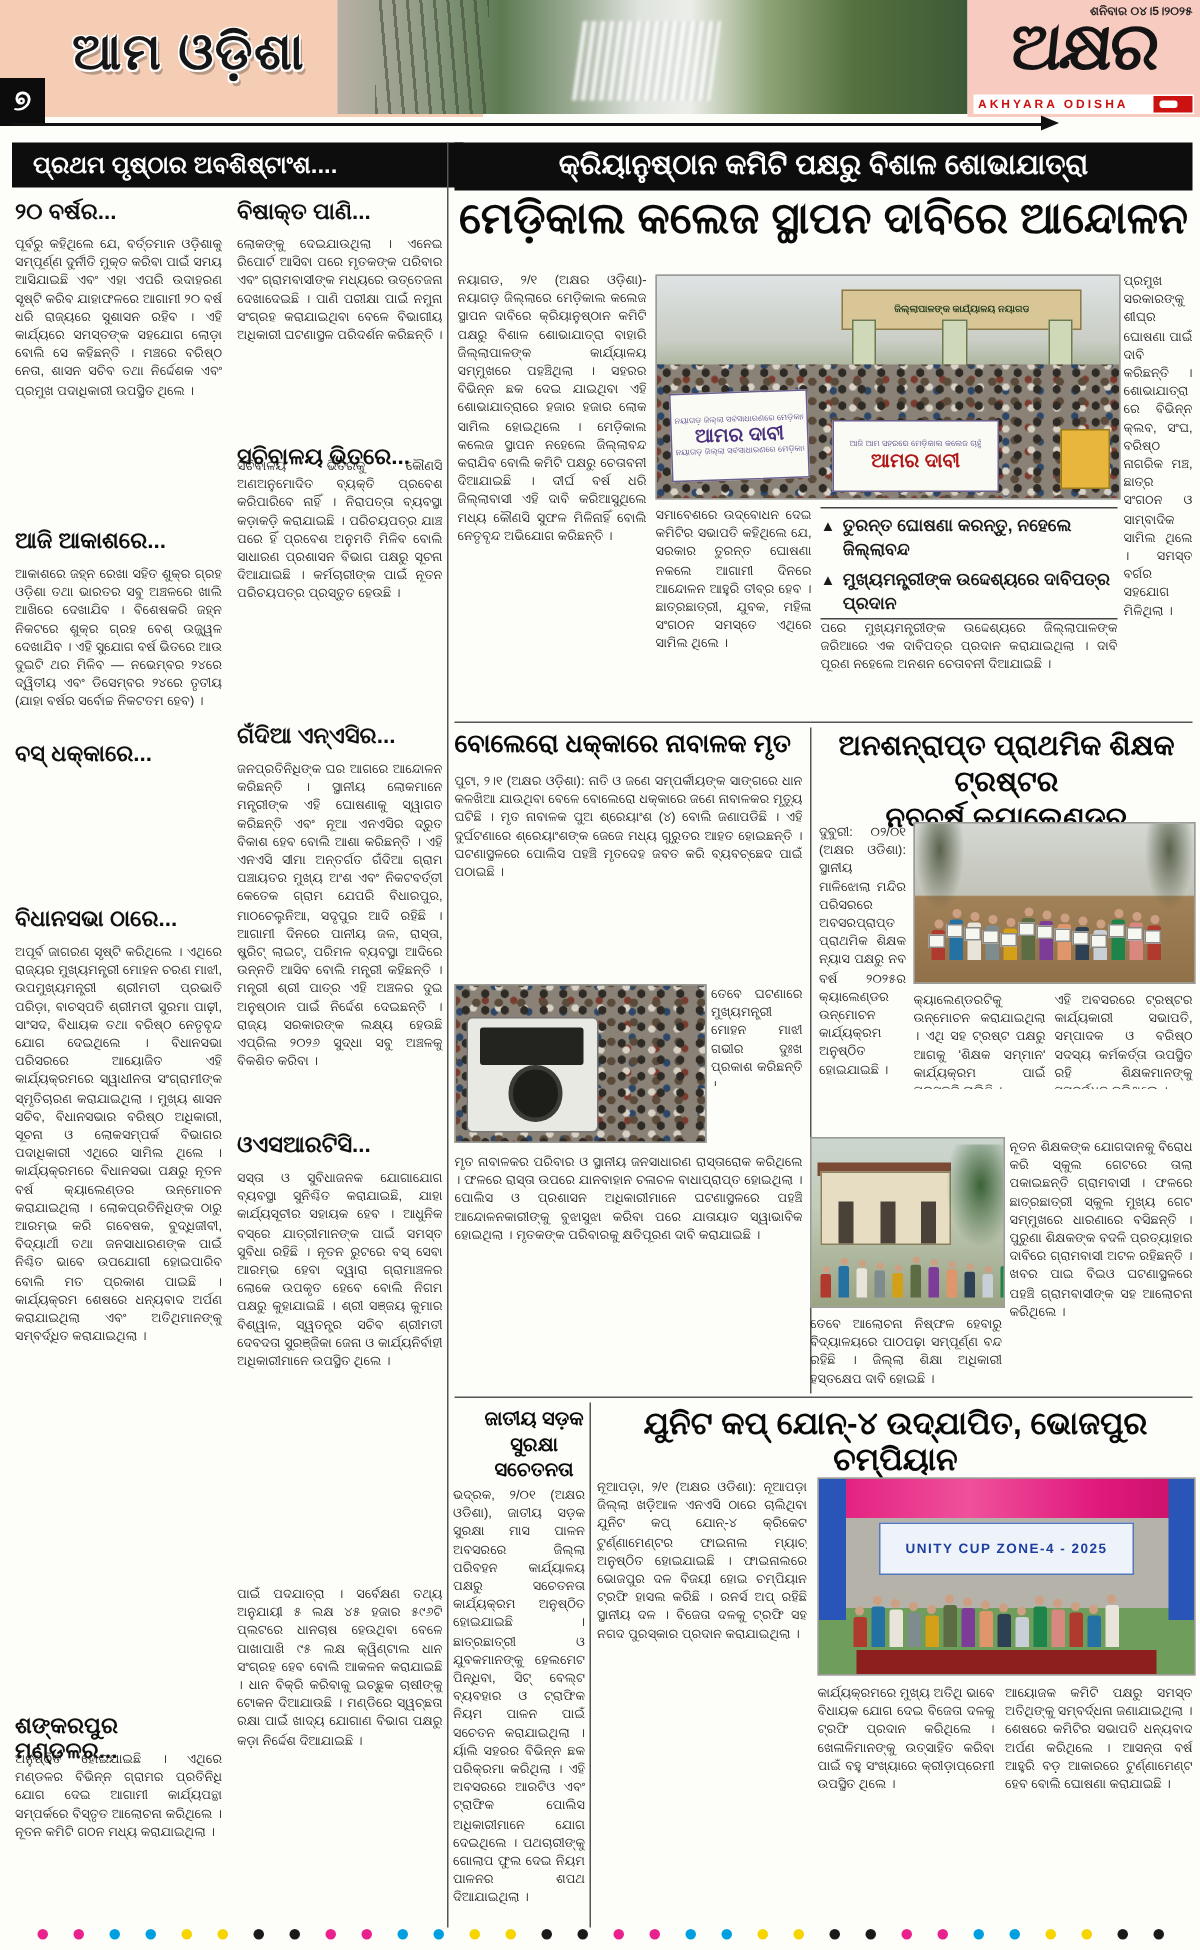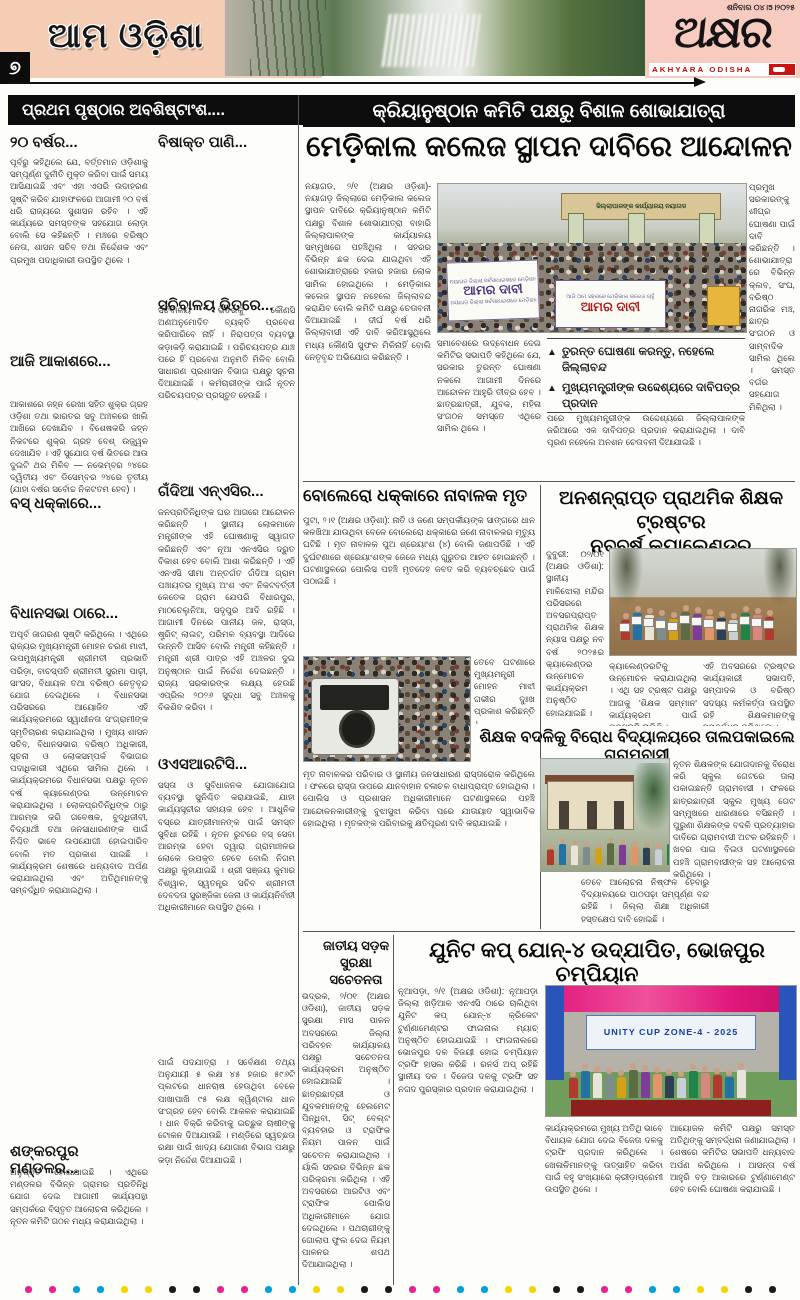--- a/index.html
+++ b/index.html
@@ -110,31 +110,32 @@
     </div>
   </div>
   <div class="header-rule"></div>
 
   <div class="abs barhead" style="left:8px;top:95px;width:287px;height:30px;padding-left:14px;font-size:16px;">ପ୍ରଥମ ପୃଷ୍ଠାର ଅବଶିଷ୍ଟାଂଶ....</div>
 
   <div class="abs sec-head" style="left:10px;top:133px;width:138px;">୨୦ ବର୍ଷର...</div>
   <div class="abs body-txt" style="left:10px;top:156px;width:138px;height:188px;">ପୂର୍ବରୁ କହିଥିଲେ ଯେ, ବର୍ତ୍ତମାନ ଓଡ଼ିଶାକୁ ସମ୍ପୂର୍ଣ୍ଣ ଦୁର୍ନୀତି ମୁକ୍ତ କରିବା ପାଇଁ ସମୟ ଆସିଯାଇଛି ଏବଂ ଏହା ଏପରି ଉଦାହରଣ ସୃଷ୍ଟି କରିବ ଯାହାଫଳରେ ଆଗାମୀ ୨୦ ବର୍ଷ ଧରି ରାଜ୍ୟରେ ସୁଶାସନ ରହିବ । ଏହି କାର୍ଯ୍ୟରେ ସମସ୍ତଙ୍କ ସହଯୋଗ ଲୋଡ଼ା ବୋଲି ସେ କହିଛନ୍ତି । ମଞ୍ଚରେ ବରିଷ୍ଠ ନେତା, ଶାସନ ସଚିବ ତଥା ନିର୍ଦ୍ଦେଶକ ଏବଂ ପ୍ରମୁଖ ପଦାଧିକାରୀ ଉପସ୍ଥିତ ଥିଲେ ।</div>
 
   <div class="abs sec-head" style="left:10px;top:352px;width:138px;">ଆଜି ଆକାଶରେ...</div>
-  <div class="abs body-txt" style="left:10px;top:376px;width:138px;height:112px;margin-top:22px;">ଆକାଶରେ ଜହ୍ନ ରେଖା ସହିତ ଶୁକ୍ର ଗ୍ରହ ଓଡ଼ିଶା ତଥା ଭାରତର ସବୁ ଅଞ୍ଚଳରେ ଖାଲି ଆଖିରେ ଦେଖାଯିବ । ବିଶେଷକରି ଜହ୍ନ ନିକଟରେ ଶୁକ୍ର ଗ୍ରହ ବେଶ୍ ଉଜ୍ଜ୍ୱଳ ଦେଖାଯିବ । ଏହି ସୁଯୋଗ ବର୍ଷ ଭିତରେ ଆଉ ଦୁଇଟି ଥର ମିଳିବ — ନଭେମ୍ବର ୨୪ରେ ଦ୍ୱିତୀୟ ଏବଂ ଡିସେମ୍ବର ୨୪ରେ ତୃତୀୟ (ଯାହା ବର୍ଷର ସର୍ବୋଚ୍ଚ ନିକଟତମ ହେବ) ।</div>
+  <div class="abs body-txt" style="left:10px;top:376px;width:138px;height:112px;">ଆକାଶରେ ଜହ୍ନ ରେଖା ସହିତ ଶୁକ୍ର ଗ୍ରହ ଓଡ଼ିଶା ତଥା ଭାରତର ସବୁ ଅଞ୍ଚଳରେ ଖାଲି ଆଖିରେ ଦେଖାଯିବ । ବିଶେଷକରି ଜହ୍ନ ନିକଟରେ ଶୁକ୍ର ଗ୍ରହ ବେଶ୍ ଉଜ୍ଜ୍ୱଳ ଦେଖାଯିବ । ଏହି ସୁଯୋଗ ବର୍ଷ ଭିତରେ ଆଉ ଦୁଇଟି ଥର ମିଳିବ — ନଭେମ୍ବର ୨୪ରେ ଦ୍ୱିତୀୟ ଏବଂ ଡିସେମ୍ବର ୨୪ରେ ତୃତୀୟ (ଯାହା ବର୍ଷର ସର୍ବୋଚ୍ଚ ନିକଟତମ ହେବ) ।</div>
 
   <div class="abs sec-head" style="left:10px;top:494px;width:138px;">ବସ୍ ଧକ୍କାରେ...</div>
 
   <div class="abs sec-head" style="left:10px;top:604px;width:138px;">ବିଧାନସଭା ଠାରେ...</div>
   <div class="abs body-txt" style="left:10px;top:628px;width:138px;height:508px;">ଅପୂର୍ବ ଜାଗରଣ ସୃଷ୍ଟି କରିଥିଲେ । ଏଥିରେ ରାଜ୍ୟର ମୁଖ୍ୟମନ୍ତ୍ରୀ ମୋହନ ଚରଣ ମାଝୀ, ଉପମୁଖ୍ୟମନ୍ତ୍ରୀ ଶ୍ରୀମତୀ ପ୍ରଭାତି ପରିଡ଼ା, ବାଚସ୍ପତି ଶ୍ରୀମତୀ ସୁରମା ପାଢ଼ୀ, ସାଂସଦ, ବିଧାୟକ ତଥା ବରିଷ୍ଠ ନେତୃବୃନ୍ଦ ଯୋଗ ଦେଇଥିଲେ । ବିଧାନସଭା ପରିସରରେ ଆୟୋଜିତ ଏହି କାର୍ଯ୍ୟକ୍ରମରେ ସ୍ୱାଧୀନତା ସଂଗ୍ରାମୀଙ୍କ ସ୍ମୃତିଚାରଣ କରାଯାଇଥିଲା । ମୁଖ୍ୟ ଶାସନ ସଚିବ, ବିଧାନସଭାର ବରିଷ୍ଠ ଅଧିକାରୀ, ସୂଚନା ଓ ଲୋକସମ୍ପର୍କ ବିଭାଗର ପଦାଧିକାରୀ ଏଥିରେ ସାମିଲ ଥିଲେ । କାର୍ଯ୍ୟକ୍ରମରେ ବିଧାନସଭା ପକ୍ଷରୁ ନୂତନ ବର୍ଷ କ୍ୟାଲେଣ୍ଡର ଉନ୍ମୋଚନ କରାଯାଇଥିଲା । ଲୋକପ୍ରତିନିଧିଙ୍କ ଠାରୁ ଆରମ୍ଭ କରି ଗବେଷକ, ବୁଦ୍ଧିଜୀବୀ, ବିଦ୍ୟାର୍ଥୀ ତଥା ଜନସାଧାରଣଙ୍କ ପାଇଁ ନିଶ୍ଚିତ ଭାବେ ଉପଯୋଗୀ ହୋଇପାରିବ ବୋଲି ମତ ପ୍ରକାଶ ପାଇଛି । କାର୍ଯ୍ୟକ୍ରମ ଶେଷରେ ଧନ୍ୟବାଦ ଅର୍ପଣ କରାଯାଇଥିଲା ଏବଂ ଅତିଥିମାନଙ୍କୁ ସମ୍ବର୍ଦ୍ଧିତ କରାଯାଇଥିଲା ।</div>
 
   <div class="abs sec-head" style="left:10px;top:1142px;width:138px;">ଶଙ୍କରପୁର ମଣ୍ଡଳର...</div>
   <div class="abs body-txt" style="left:10px;top:1166px;width:138px;height:118px;">ଅନୁଷ୍ଠିତ ହୋଇଯାଇଛି । ଏଥିରେ ମଣ୍ଡଳର ବିଭିନ୍ନ ଗ୍ରାମର ପ୍ରତିନିଧି ଯୋଗ ଦେଇ ଆଗାମୀ କାର୍ଯ୍ୟପନ୍ଥା ସମ୍ପର୍କରେ ବିସ୍ତୃତ ଆଲୋଚନା କରିଥିଲେ । ନୂତନ କମିଟି ଗଠନ ମଧ୍ୟ କରାଯାଇଥିଲା ।</div>
 
   <div class="abs sec-head" style="left:158px;top:133px;width:137px;">ବିଷାକ୍ତ ପାଣି...</div>
+  <div class="abs body-txt" style="left:158px;top:156px;width:137px;height:134px;">ଲୋକଙ୍କୁ ଦେଇଯାଉଥିଲା । ଏନେଇ ରିପୋର୍ଟ ଆସିବା ପରେ ମୃତକଙ୍କ ପରିବାର ଏବଂ ଗ୍ରାମବାସୀଙ୍କ ମଧ୍ୟରେ ଉତ୍ତେଜନା ଦେଖାଦେଇଛି । ପାଣି ପରୀକ୍ଷା ପାଇଁ ନମୁନା ସଂଗ୍ରହ କରାଯାଇଥିବା ବେଳେ ବିଭାଗୀୟ ଅଧିକାରୀ ଘଟଣାସ୍ଥଳ ପରିଦର୍ଶନ କରିଛନ୍ତି ।</div>
 
   <div class="abs sec-head" style="left:158px;top:296px;width:137px;">ସଚିବାଳୟ ଭିତରେ...</div>
   <div class="abs body-txt" style="left:158px;top:304px;width:137px;height:158px;">ସଚିବାଳୟ ଭିତରକୁ କୌଣସି ଅଣଅନୁମୋଦିତ ବ୍ୟକ୍ତି ପ୍ରବେଶ କରିପାରିବେ ନାହିଁ । ନିରାପତ୍ତା ବ୍ୟବସ୍ଥା କଡ଼ାକଡ଼ି କରାଯାଇଛି । ପରିଚୟପତ୍ର ଯାଞ୍ଚ ପରେ ହିଁ ପ୍ରବେଶ ଅନୁମତି ମିଳିବ ବୋଲି ସାଧାରଣ ପ୍ରଶାସନ ବିଭାଗ ପକ୍ଷରୁ ସୂଚନା ଦିଆଯାଇଛି । କର୍ମଚାରୀଙ୍କ ପାଇଁ ନୂତନ ପରିଚୟପତ୍ର ପ୍ରସ୍ତୁତ ହେଉଛି ।</div>
 
   <div class="abs sec-head" style="left:158px;top:482px;width:137px;">ଗଁଦିଆ ଏନ୍‌ଏସିର...</div>
   <div class="abs body-txt" style="left:158px;top:506px;width:137px;height:244px;">ଜନପ୍ରତିନିଧିଙ୍କ ଘର ଆଗରେ ଆନ୍ଦୋଳନ କରିଛନ୍ତି । ସ୍ଥାନୀୟ ଲୋକମାନେ ମନ୍ତ୍ରୀଙ୍କ ଏହି ଘୋଷଣାକୁ ସ୍ୱାଗତ କରିଛନ୍ତି ଏବଂ ନୂଆ ଏନଏସିର ଦ୍ରୁତ ବିକାଶ ହେବ ବୋଲି ଆଶା କରିଛନ୍ତି । ଏହି ଏନଏସି ସୀମା ଅନ୍ତର୍ଗତ ଗଁଦିଆ ଗ୍ରାମ ପଞ୍ଚାୟତର ମୁଖ୍ୟ ଅଂଶ ଏବଂ ନିକଟବର୍ତ୍ତୀ କେତେକ ଗ୍ରାମ ଯେପରି ବିଧାରପୁର, ମାଠଚେଲୁନିଆ, ସଦୃପୁର ଆଦି ରହିଛି । ଆଗାମୀ ଦିନରେ ପାନୀୟ ଜଳ, ରାସ୍ତା, ଷ୍ଟ୍ରିଟ୍ ଲାଇଟ୍, ପରିମଳ ବ୍ୟବସ୍ଥା ଆଦିରେ ଉନ୍ନତି ଆସିବ ବୋଲି ମନ୍ତ୍ରୀ କହିଛନ୍ତି । ମନ୍ତ୍ରୀ ଶ୍ରୀ ପାତ୍ର ଏହି ଅଞ୍ଚଳର ଦୁଇ ଅନୁଷ୍ଠାନ ପାଇଁ ନିର୍ଦ୍ଦେଶ ଦେଇଛନ୍ତି । ରାଜ୍ୟ ସରକାରଙ୍କ ଲକ୍ଷ୍ୟ ହେଉଛି ଏପ୍ରିଲ ୨୦୨୬ ସୁଦ୍ଧା ସବୁ ଅଞ୍ଚଳକୁ ବିକଶିତ କରିବା ।</div>
 
   <div class="abs sec-head" style="left:158px;top:755px;width:137px;">ଓଏସଆରଟିସି...</div>
   <div class="abs body-txt" style="left:158px;top:779px;width:137px;height:246px;">ସସ୍ତା ଓ ସୁବିଧାଜନକ ଯୋଗାଯୋଗ ବ୍ୟବସ୍ଥା ସୁନିଶ୍ଚିତ କରାଯାଇଛି, ଯାହା କାର୍ଯ୍ୟସୂଚୀର ସହାୟକ ହେବ । ଆଧୁନିକ ବସ୍‌ରେ ଯାତ୍ରୀମାନଙ୍କ ପାଇଁ ସମସ୍ତ ସୁବିଧା ରହିଛି । ନୂତନ ରୁଟରେ ବସ୍ ସେବା ଆରମ୍ଭ ହେବା ଦ୍ୱାରା ଗ୍ରାମାଞ୍ଚଳର ଲୋକେ ଉପକୃତ ହେବେ ବୋଲି ନିଗମ ପକ୍ଷରୁ କୁହାଯାଇଛି । ଶ୍ରୀ ସଞ୍ଜୟ କୁମାର ବିଶ୍ୱାଳ, ସ୍ୱତନ୍ତ୍ର ସଚିବ ଶ୍ରୀମତୀ ଦେବଦତା ସୁରଞ୍ଜିକା ଜେନା ଓ କାର୍ଯ୍ୟନିର୍ବାହୀ ଅଧିକାରୀମାନେ ଉପସ୍ଥିତ ଥିଲେ ।</div>
 
@@ -221,21 +222,20 @@
         <span class="fig" style="background: rgb(46, 64, 83); height: 22px;"></span>
         <span class="fig" style="background: rgb(201, 207, 214); height: 20px;"></span>
         <span class="fig" style="background: rgb(30, 132, 73); height: 27px;"></span>
         <span class="fig" style="background: rgb(217, 136, 128); height: 25px;"></span>
         <span class="fig" style="background: rgb(176, 58, 46); height: 23px;"></span>
       </div>
   </div>
   <div class="abs body-txt" style="left:609px;top:660px;width:88px;height:66px;">କ୍ୟାଲେଣ୍ଡରଟିକୁ ଉନ୍ମୋଚନ କରାଯାଇଥିଲା । ଏଥି ସହ ଟ୍ରଷ୍ଟ ପକ୍ଷରୁ ଆଗକୁ 'ଶିକ୍ଷକ ସମ୍ମାନ' କାର୍ଯ୍ୟକ୍ରମ ପାଇଁ ପ୍ରସ୍ତୁତି ଚାଲିଛି ।</div>
   <div class="abs body-txt" style="left:703px;top:660px;width:92px;height:66px;">ଏହି ଅବସରରେ ଟ୍ରଷ୍ଟର କାର୍ଯ୍ୟକାରୀ ସଭାପତି, ସମ୍ପାଦକ ଓ ବରିଷ୍ଠ ସଦସ୍ୟ କର୍ମକର୍ତ୍ତା ଉପସ୍ଥିତ ରହି ଶିକ୍ଷକମାନଙ୍କୁ ସମ୍ବର୍ଦ୍ଧିତ କରିଥିଲେ ।</div>
 
-  <div class="abs headline-main" style="left:477px;top:728px;width:320px;font-size:16px;">ଶିକ୍ଷକ ବଦଳିକୁ ବିରୋଧ ବିଦ୍ୟାଳୟରେ ତାଲପକାଇଲେ ଗ୍ରାମବାସୀ</div>
   <div class="photo small-figs" style="left:540px;top:758px;width:128px;height:112px;">
     <div class="sch-sky"></div>
     <div class="sch-roof"></div>
     <div class="sch-bldg">
       <div class="sch-door" style="left:12%;"></div>
       <div class="sch-door" style="left:46%;"></div>
       <div class="sch-door" style="left:78%;"></div>
     </div>
     <div class="sch-tree"></div>
     <div class="fig-row" style="position:absolute;left:4%;right:4%;bottom:5%;">
@@ -246,21 +246,21 @@
         <span class="fig" style="background: rgb(212, 160, 23); height: 21px;"></span>
         <span class="fig" style="background: rgb(93, 109, 67); height: 28px;"></span>
         <span class="fig" style="background: rgb(125, 60, 152); height: 26px;"></span>
         <span class="fig" style="background: rgb(224, 149, 107); height: 24px;"></span>
         <span class="fig" style="background: rgb(46, 64, 83); height: 22px;"></span>
         <span class="fig" style="background: rgb(201, 207, 214); height: 20px;"></span>
         <span class="fig" style="background: rgb(30, 132, 73); height: 27px;"></span>
       </div>
   </div>
   <div class="abs body-txt" style="left:673px;top:758px;width:122px;height:168px;">ନୂତନ ଶିକ୍ଷକଙ୍କ ଯୋଗଦାନକୁ ବିରୋଧ କରି ସ୍କୁଲ ଗେଟରେ ତାଲା ପକାଇଛନ୍ତି ଗ୍ରାମବାସୀ । ଫଳରେ ଛାତ୍ରଛାତ୍ରୀ ସ୍କୁଲ ମୁଖ୍ୟ ଗେଟ ସମ୍ମୁଖରେ ଧାରଣାରେ ବସିଛନ୍ତି । ପୁରୁଣା ଶିକ୍ଷକଙ୍କ ବଦଳି ପ୍ରତ୍ୟାହାର ଦାବିରେ ଗ୍ରାମବାସୀ ଅଟଳ ରହିଛନ୍ତି । ଖବର ପାଇ ବିଇଓ ଘଟଣାସ୍ଥଳରେ ପହଞ୍ଚି ଗ୍ରାମବାସୀଙ୍କ ସହ ଆଲୋଚନା କରିଥିଲେ ।</div>
-  <div class="abs body-txt" style="left:540px;top:876px;width:128px;height:52px;padding-left:41px;">ତେବେ ଆଲୋଚନା ନିଷ୍ଫଳ ହେବାରୁ ବିଦ୍ୟାଳୟରେ ପାଠପଢ଼ା ସମ୍ପୂର୍ଣ୍ଣ ବନ୍ଦ ରହିଛି । ଜିଲ୍ଲା ଶିକ୍ଷା ଅଧିକାରୀ ହସ୍ତକ୍ଷେପ ଦାବି ହୋଇଛି ।</div>
+  <div class="abs body-txt" style="left:540px;top:876px;width:128px;height:52px;">ତେବେ ଆଲୋଚନା ନିଷ୍ଫଳ ହେବାରୁ ବିଦ୍ୟାଳୟରେ ପାଠପଢ଼ା ସମ୍ପୂର୍ଣ୍ଣ ବନ୍ଦ ରହିଛି । ଜିଲ୍ଲା ଶିକ୍ଷା ଅଧିକାରୀ ହସ୍ତକ୍ଷେପ ଦାବି ହୋଇଛି ।</div>
 
   <div class="hrule" style="left:303px;top:931px;width:492px;"></div>
 
   <div class="abs headline-main" style="left:312px;top:938px;width:88px;font-size:13px;line-height:1.3;">
     <div>ଜାତୀୟ ସଡ଼କ</div>
     <div>ସୁରକ୍ଷା ସଚେତନତା</div>
   </div>
   <div class="abs body-txt" style="left:302px;top:990px;width:88px;height:294px;">ଭଦ୍ରକ, ୨/୦୧ (ଅକ୍ଷର ଓଡିଶା), ଜାତୀୟ ସଡ଼କ ସୁରକ୍ଷା ମାସ ପାଳନ ଅବସରରେ ଜିଲ୍ଲା ପରିବହନ କାର୍ଯ୍ୟାଳୟ ପକ୍ଷରୁ ସଚେତନତା କାର୍ଯ୍ୟକ୍ରମ ଅନୁଷ୍ଠିତ ହୋଇଯାଇଛି । ଛାତ୍ରଛାତ୍ରୀ ଓ ଯୁବକମାନଙ୍କୁ ହେଲମେଟ ପିନ୍ଧିବା, ସିଟ୍ ବେଲ୍ଟ ବ୍ୟବହାର ଓ ଟ୍ରାଫିକ ନିୟମ ପାଳନ ପାଇଁ ସଚେତନ କରାଯାଇଥିଲା । ର୍ୟାଲି ସହରର ବିଭିନ୍ନ ଛକ ପରିକ୍ରମା କରିଥିଲା । ଏହି ଅବସରରେ ଆରଟିଓ ଏବଂ ଟ୍ରାଫିକ ପୋଲିସ ଅଧିକାରୀମାନେ ଯୋଗ ଦେଇଥିଲେ । ପଥଚାରୀଙ୍କୁ ଗୋଲାପ ଫୁଲ ଦେଇ ନିୟମ ପାଳନର ଶପଥ ଦିଆଯାଇଥିଲା ।</div>
 
   <div class="vrule" style="left:393px;top:935px;height:350px;"></div>

